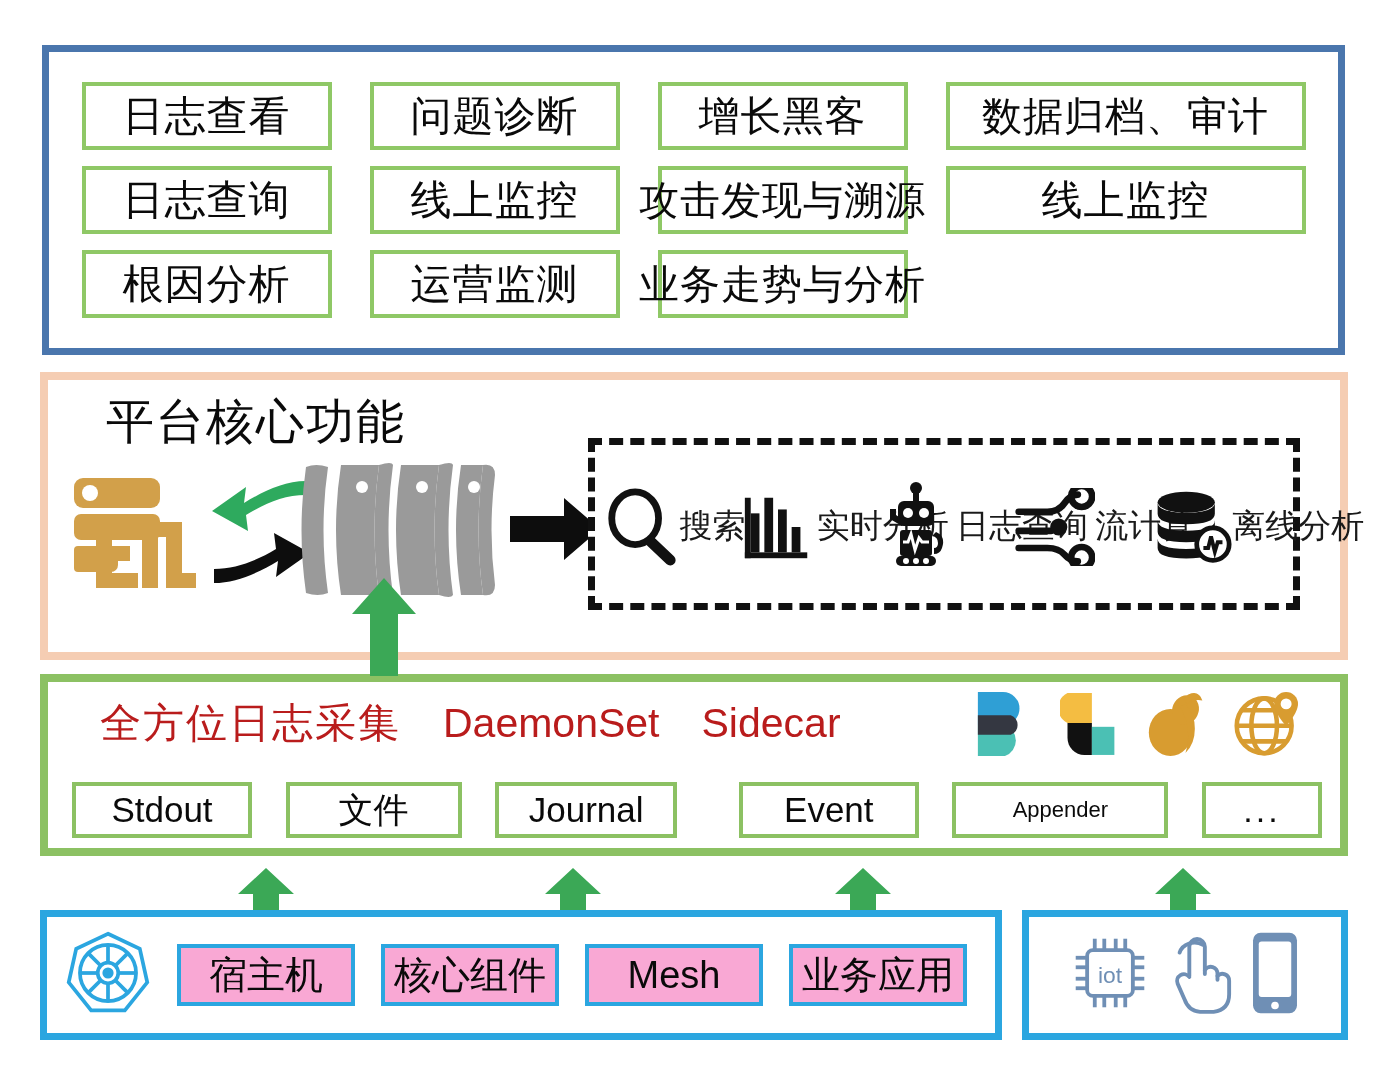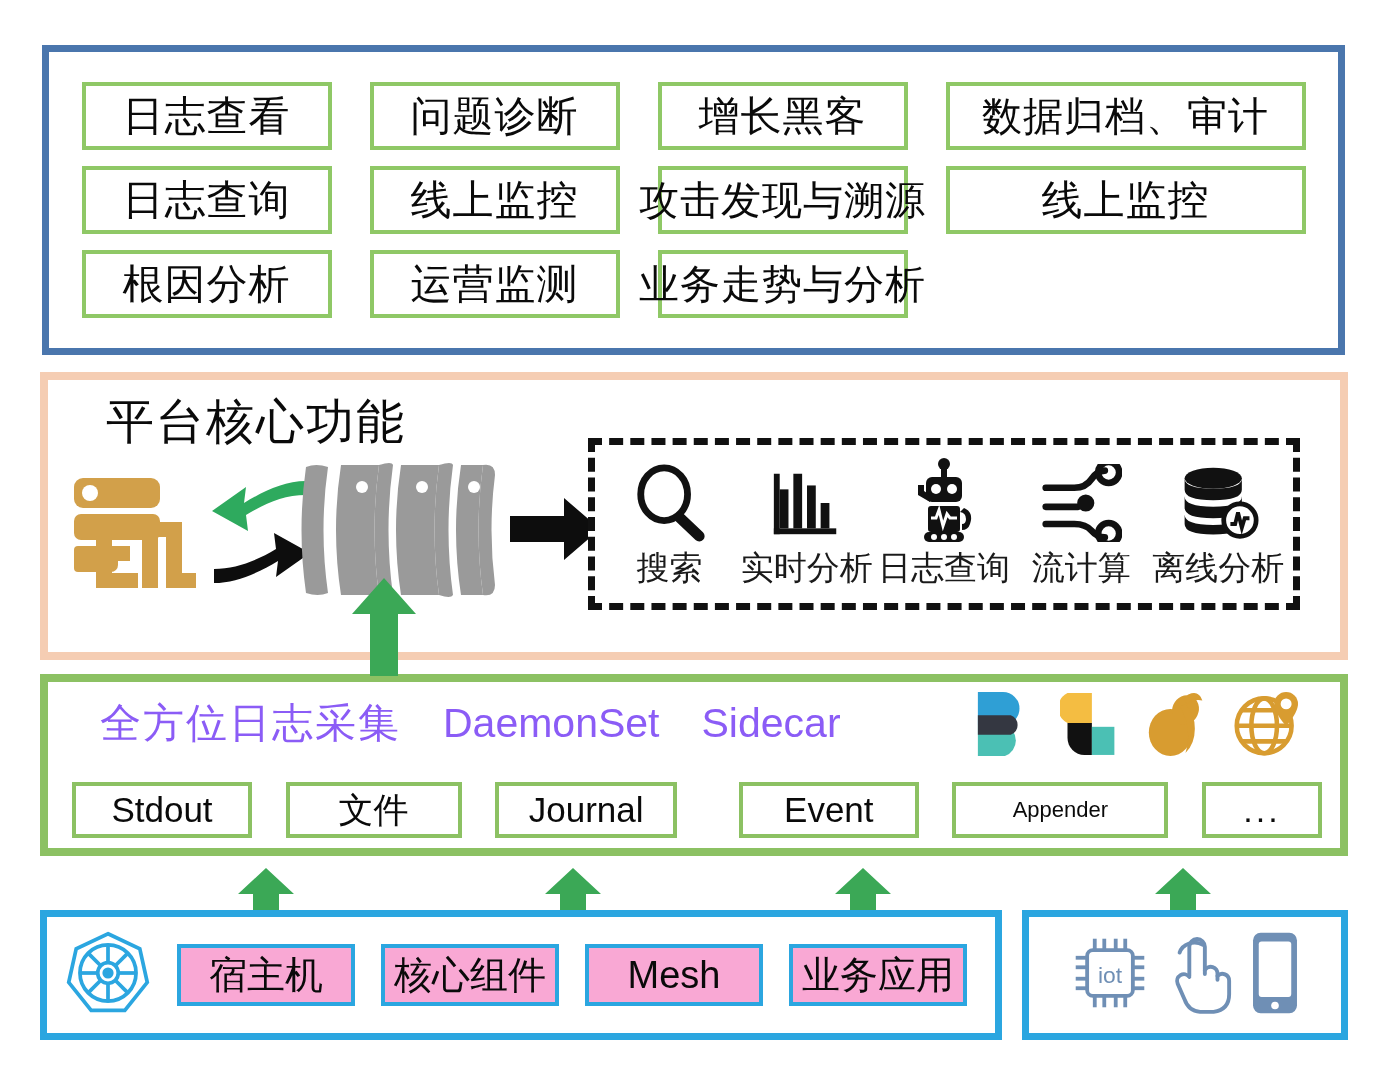--- a/index.html
+++ b/index.html
@@ -70,35 +70,35 @@
   }
 
   
   .cap-box {
     position: absolute; left: 540px; top: 58px; width: 712px; height: 172px;
     border: 7px dashed #111111;
     background: #ffffff;
     display: flex; align-items: center; justify-content: space-around;
     padding: 0 6px;
   }
-  .cap-item { display: flex; flex-direction: column; align-items: center; width: 136px; }
+  .cap-item { display: flex; flex-direction: row; align-items: center; width: 136px; }
   .cap-icon { height: 84px; display: flex; align-items: flex-end; justify-content: center; }
   .cap-label { margin-top: 4px; font-size: 33px; color: #1a1a1a; white-space: nowrap; }
 
   
   .panel-collect {
     position: absolute;
     left: 40px; top: 674px; width: 1308px; height: 182px;
     border: 8px solid #8cc163;
     background: #ffffff;
   }
   .collect-headline {
     position: absolute; left: 52px; top: 14px;
     display: flex; align-items: center; gap: 42px;
-    font-size: 41px; color: #8b5cf6; white-space: nowrap;
+    font-size: 41px; color: #b91c1c; white-space: nowrap;
   }
   .collect-headline .cn { letter-spacing: 2px; }
   .vendor-logos {
     position: absolute; right: 42px; top: 8px;
     display: flex; align-items: center; gap: 26px;
   }
   .collect-row {
     position: absolute; left: 24px; right: 18px; top: 100px;
     display: flex; align-items: center; justify-content: space-between;
   }

